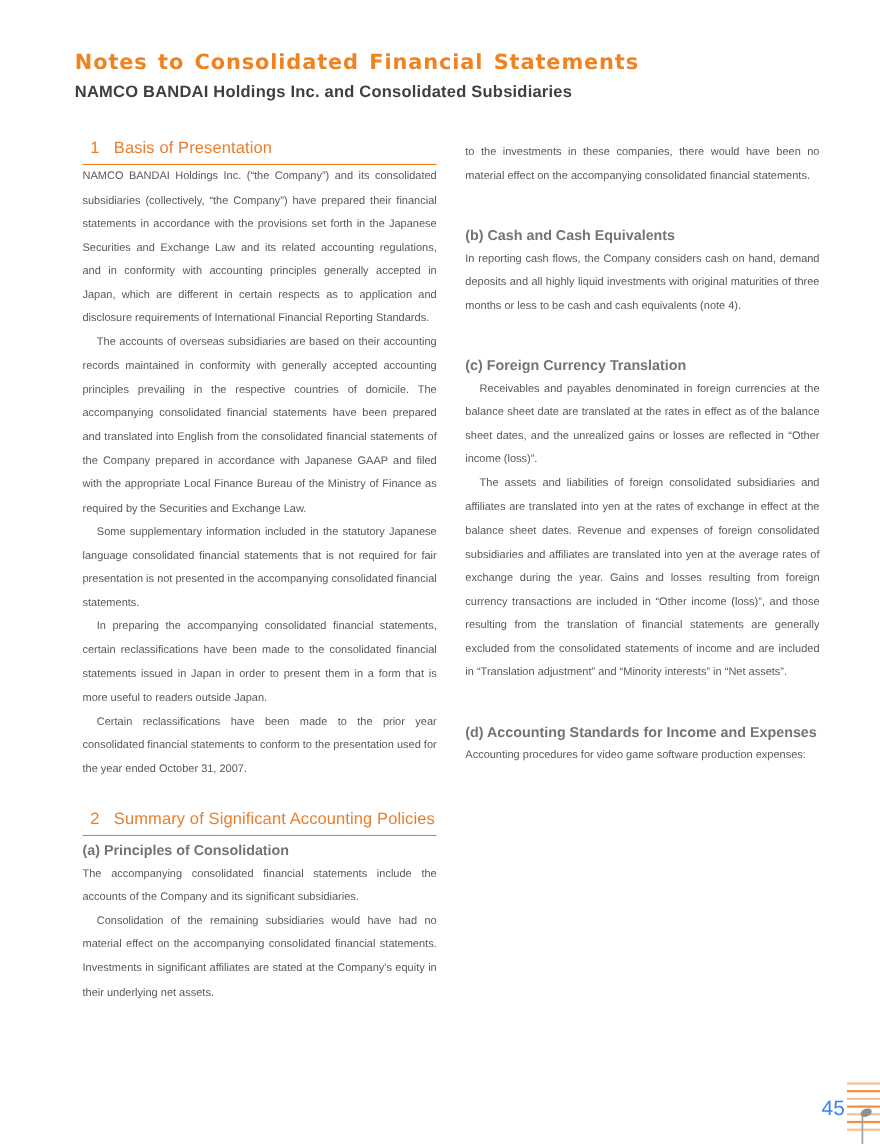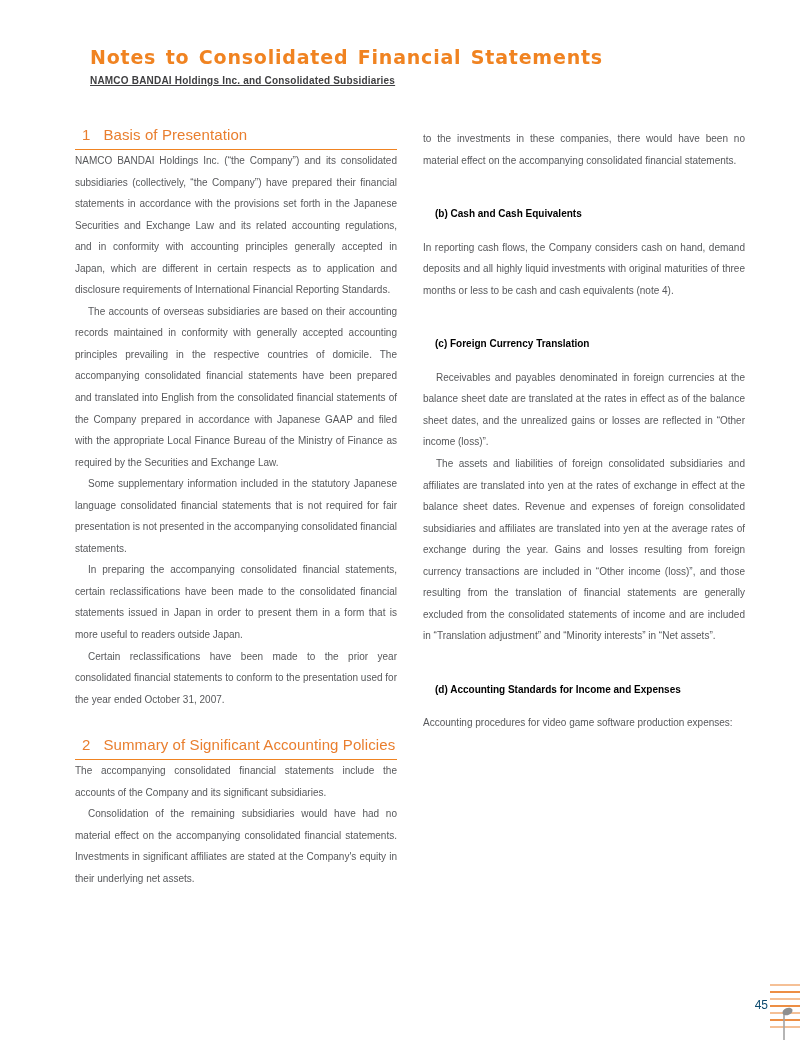--- a/index.html
+++ b/index.html
@@ -5,37 +5,36 @@
   html, body { margin: 0; padding: 0; background: #ffffff; }
   .page {
     position: relative;
     width: 800px;
     height: 1041px;
     background: #ffffff;
     font-family: "Liberation Sans", sans-serif;
     overflow: hidden;
   }
   
-  .header { position: absolute; left: 90px; top: 46px; }
+  .header { position: absolute; left: 68px; top: 46px; }
   .doc-title {
     font-family: "DejaVu Sans", sans-serif;
     font-weight: bold;
     font-size: 19px;
     letter-spacing: 0.8px;
     word-spacing: 2px;
     color: #F08321;
     white-space: nowrap;
   }
   .doc-subtitle {
     margin-top: 7px;
-    font-size: 10px;
+    font-size: 15px;
     font-weight: bold;
     letter-spacing: 0.2px;
     color: #3f3f41;
-    text-decoration: underline;
   }
   
   .columns {
     position: absolute;
     left: 75px;
     top: 121px;
     display: flex;
     gap: 26px;
   }
   .col { width: 322px; }
@@ -59,38 +58,38 @@
     margin: 0;
     font-size: 10px;
     line-height: 21.55px;
     color: #57585b;
     text-align: justify;
   }
   .first-after-head { margin-top: 5px; }
   .indent { text-indent: 13px; }
 
   .sub-head {
-    margin: 12px;
-    font-size: 10px;
+    margin: 0;
+    font-size: 13px;
     font-weight: bold;
-    color: #000000;
+    color: #737373;
     line-height: 21.55px;
   }
   .sub-gap   { margin-top: 32px; }  
   .sub-tight { margin-top: 2px; }   
 
   
   .page-number {
     position: absolute;
     left: 740px;
     top: 998px;
     width: 28px;
     text-align: right;
-    font-size: 12px;
-    color: #0c4a6e;
+    font-size: 19px;
+    color: #3b82f6;
   }
   .staff-deco { position: absolute; left: 770px; top: 982px; }
 </style>
 </head>
 <body>
 
 <div class="page">
 
   <div class="header">
     <div class="doc-title">Notes to Consolidated Financial Statements</div>
@@ -108,20 +107,21 @@
       <p class="body first-after-head">NAMCO BANDAI Holdings Inc. (“the Company”) and its consolidated subsidiaries (collectively, “the Company”) have prepared their financial statements in accordance with the provisions set forth in the Japanese Securities and Exchange Law and its related accounting regulations, and in conformity with accounting principles generally accepted in Japan, which are different in certain respects as to application and disclosure requirements of International Financial Reporting Standards.</p>
       <p class="body indent">The accounts of overseas subsidiaries are based on their accounting records maintained in conformity with generally accepted accounting principles prevailing in the respective countries of domicile. The accompanying consolidated financial statements have been prepared and translated into English from the consolidated financial statements of the Company prepared in accordance with Japanese GAAP and filed with the appropriate Local Finance Bureau of the Ministry of Finance as required by the Securities and Exchange Law.</p>
       <p class="body indent">Some supplementary information included in the statutory Japanese language consolidated financial statements that is not required for fair presentation is not presented in the accompanying consolidated financial statements.</p>
       <p class="body indent">In preparing the accompanying consolidated financial statements, certain reclassifications have been made to the consolidated financial statements issued in Japan in order to present them in a form that is more useful to readers outside Japan.</p>
       <p class="body indent">Certain reclassifications have been made to the prior year consolidated financial statements to conform to the presentation used for the year ended October 31, 2007.</p>
 
       <div class="sec-head sec-2">
         <span class="sec-num">2</span>
         <span class="sec-title">Summary of Significant Accounting Policies</span>
       </div>
+      <h3 class="sub-head sub-tight">(a) Principles of Consolidation</h3>
       <p class="body">The accompanying consolidated financial statements include the accounts of the Company and its significant subsidiaries.</p>
       <p class="body indent">Consolidation of the remaining subsidiaries would have had no material effect on the accompanying consolidated financial statements. Investments in significant affiliates are stated at the Company's equity in their underlying net assets.</p>
 
     </div>
 
     <div class="col col-right">
       <p class="body">to the investments in these companies, there would have been no material effect on the accompanying consolidated financial statements.</p>
 
       <h3 class="sub-head sub-gap">(b) Cash and Cash Equivalents</h3>
       <p class="body">In reporting cash flows, the Company considers cash on hand, demand deposits and all highly liquid investments with original maturities of three months or less to be cash and cash equivalents (note 4).</p>

